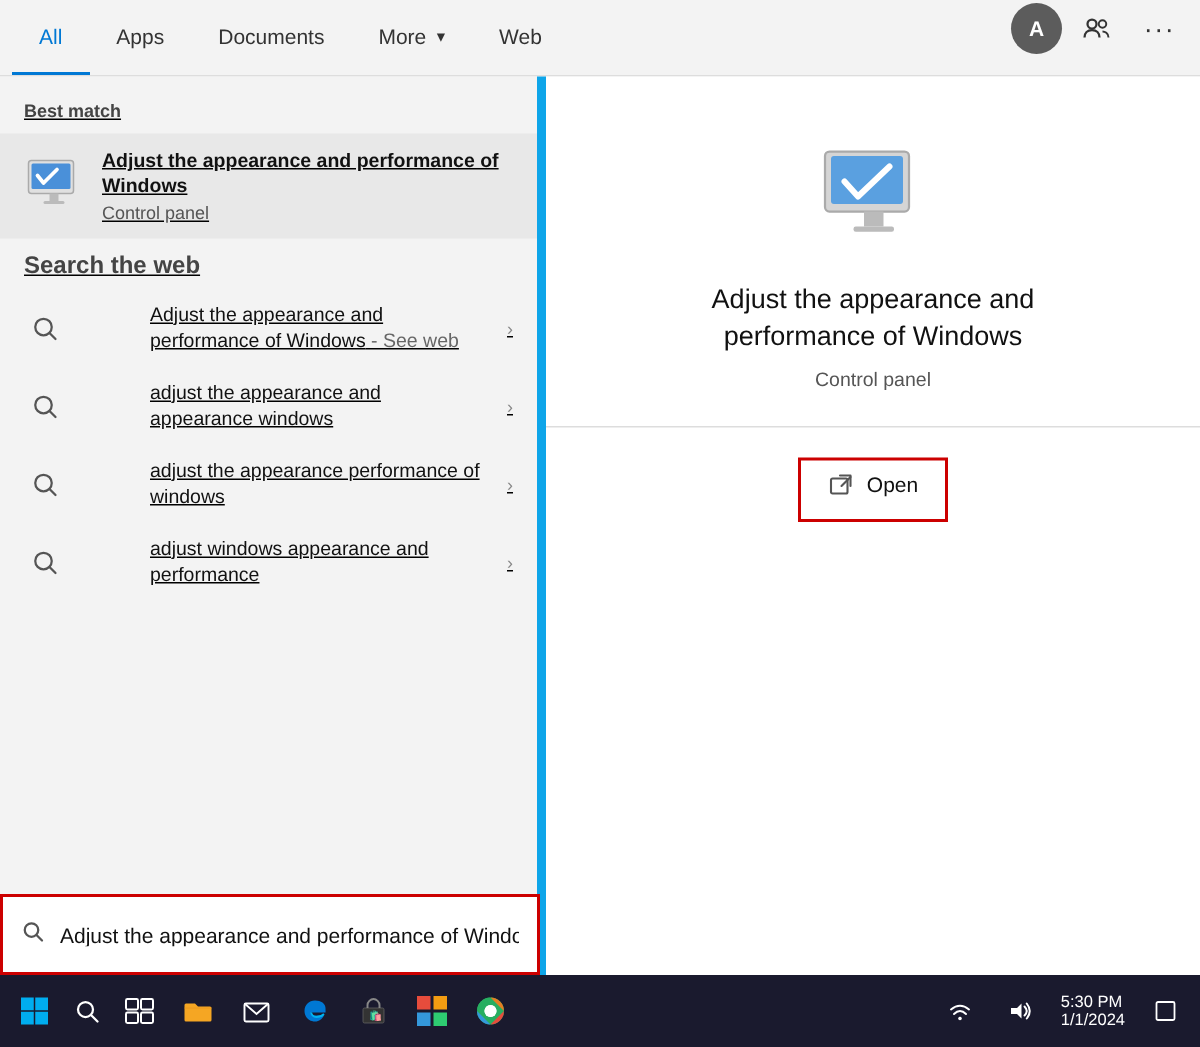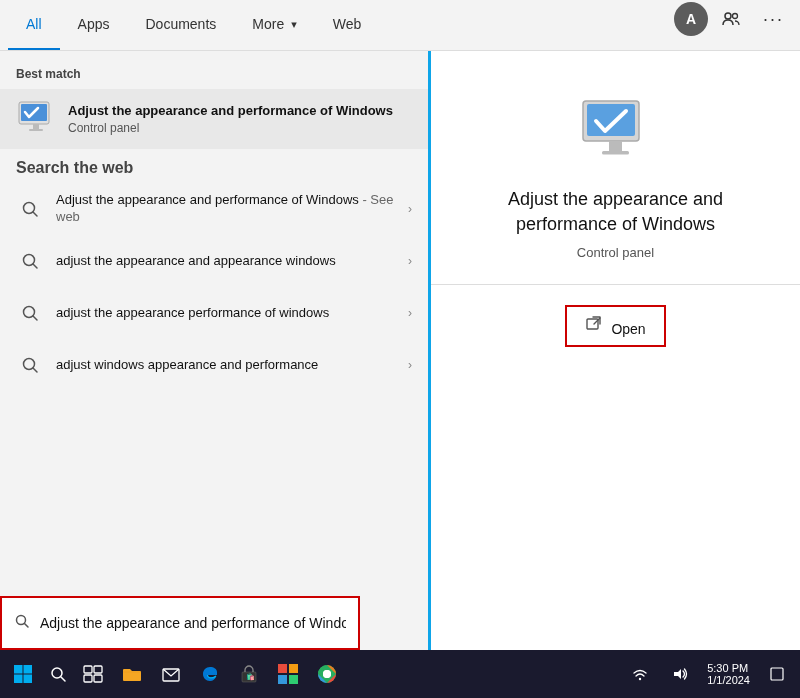--- a/index.html
+++ b/index.html
@@ -72,26 +72,27 @@
     }
 
     
     .main-content {
       display: flex;
       height: calc(698px - 51px - 48px);
     }
 
     
     .left-panel {
-      width: 431px;
+      width: 364px;
       background: #f3f3f3;
       padding: 12px 0;
       overflow-y: auto;
       flex-shrink: 0;
-      border-right: 3px solid #0ea5e9;
+      border-right: 6px solid #0ea5e9;
+      text-decoration: underline;
     }
 
     .section-label {
       font-size: 12px;
       font-weight: 600;
       color: #444;
       padding: 4px 16px 8px 16px;
     }
 
     
@@ -142,21 +143,21 @@
     }
     .result-icon {
       width: 28px;
       height: 28px;
       flex-shrink: 0;
       display: flex;
       align-items: center;
       justify-content: center;
       color: #555;
     }
-    .result-text { flex: 1; }
+    .result-text { flex: 1; margin-left: 44px; }
     .result-title {
       font-size: 13px;
       color: #111;
       line-height: 1.3;
     }
     .result-title .see-web {
       color: #666;
       font-weight: normal;
     }
     .result-arrow {
@@ -203,21 +204,21 @@
 
     .divider-line {
       width: 100%;
       height: 1px;
       background: #ddd;
       margin-bottom: 20px;
     }
 
     .open-button {
       display: flex;
-      align-items: flex-end;
+      align-items: flex-start;
       gap: 8px;
       border: 2px solid #c00;
       padding: 8px 18px;
       cursor: pointer;
       background: white;
       font-size: 14px;
       color: #111;
     }
     .open-icon {
       font-size: 16px;

